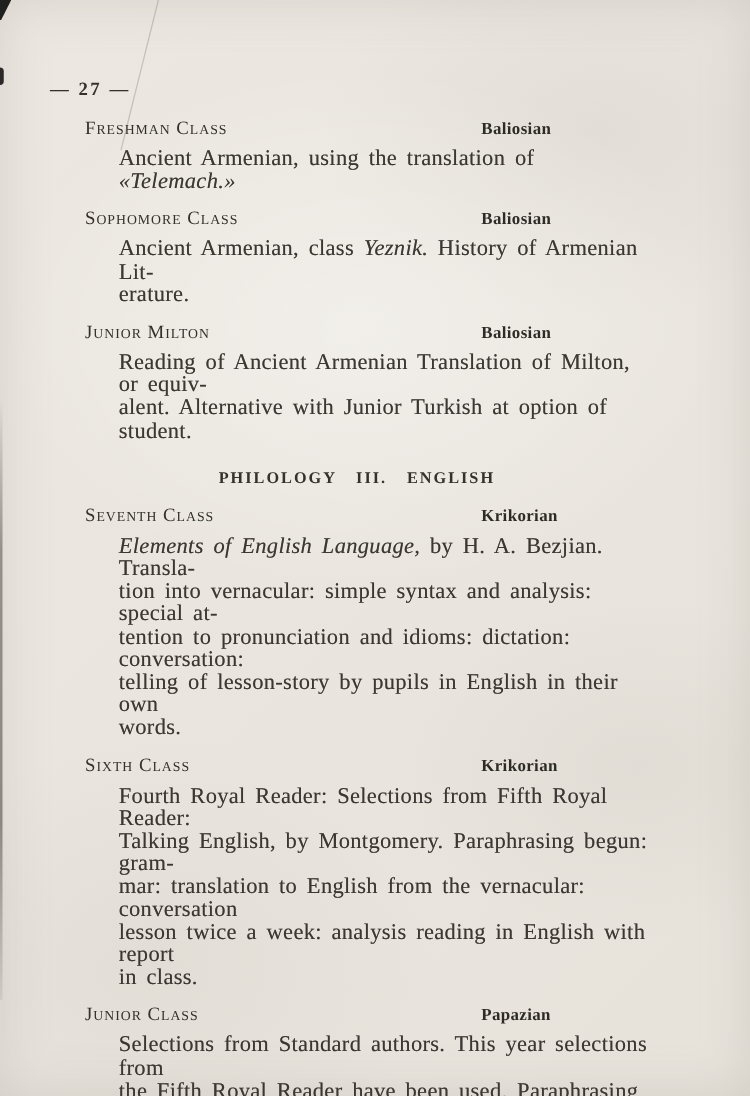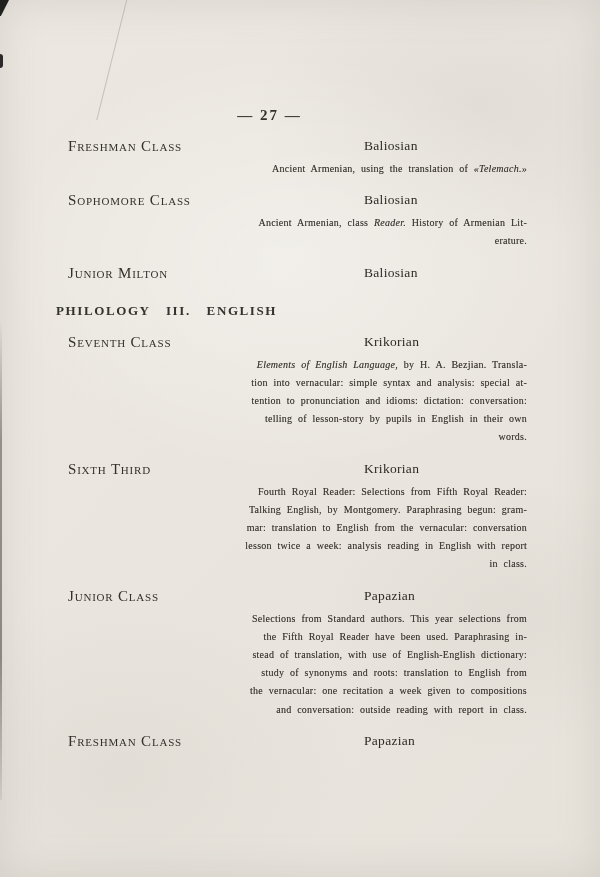--- a/index.html
+++ b/index.html
@@ -54,22 +54,22 @@
     background: rgba(165,160,150,0.55);
     transform: rotate(14deg);
   }
   
   .content {
     position: absolute;
     left: 68px; top: 0;
     width: 459px;
   }
   .page-number {
-    padding-top: 107px;
-    text-align: center;
+    padding-top: 64px;
+    text-align: left;
     transform: translateX(-28px);
     font-size: 15px;
     font-weight: bold;
     letter-spacing: 2px;
     color: #34322d;
   }
   .section { margin-top: 13px; }
   .sec-header {
     position: relative;
     line-height: 17px;
@@ -77,41 +77,40 @@
     white-space: nowrap;
   }
   .sec-label {
     font-variant: small-caps;
     font-size: 15px;
     letter-spacing: 0.8px;
     color: #33312c;
   }
   .instructor {
     position: absolute;
-    left: 296px; top: 0;
-    font-weight: normal;
+    left: 317px; top: 0;
+    font-weight: bold;
     font-size: 13.5px;
     letter-spacing: 0.3px;
     color: #2d2b26;
   }
   .sec-body {
     padding-left: 27px;
     white-space: pre-line;
-    font-size: 10px;
+    font-size: 18px;
     line-height: 18.2px;
     word-spacing: 3px;
     letter-spacing: 0.25px;
     text-shadow: 0 0 0.4px rgba(60,55,50,0.55);
-    text-align: right;
   }
   .it { font-style: italic; }
   .dept-heading {
     margin-top: 21px;
     margin-bottom: 14px;
-    text-align: left;
+    text-align: center;
     transform: translateX(-12px);
     font-weight: bold;
     font-size: 13px;
     letter-spacing: 1.6px;
     word-spacing: 11px;
     color: #34322d;
   }
 </style>
 </head>
 <body>
@@ -132,48 +131,50 @@
         <span class="instructor">Baliosian</span>
       </div>
       <div class="sec-body"><span>Ancient Armenian, using the translation of </span><span class="it">«Telemach.»</span></div>
     </div>
 
     <div class="section">
       <div class="sec-header">
         <span class="sec-label">Sophomore Class</span>
         <span class="instructor">Baliosian</span>
       </div>
-      <div class="sec-body"><span>Ancient Armenian, class </span><span class="it">Reader.</span><span> History of Armenian Lit-
+      <div class="sec-body"><span>Ancient Armenian, class </span><span class="it">Yeznik.</span><span> History of Armenian Lit-
 erature.</span></div>
     </div>
 
     <div class="section">
       <div class="sec-header">
         <span class="sec-label">Junior Milton</span>
         <span class="instructor">Baliosian</span>
       </div>
+      <div class="sec-body"><span>Reading of Ancient Armenian Translation of Milton, or equiv-
+alent. Alternative with Junior Turkish at option of student.</span></div>
     </div>
 
     <div class="dept-heading">PHILOLOGY III. ENGLISH</div>
 
     <div class="section">
       <div class="sec-header">
         <span class="sec-label">Seventh Class</span>
         <span class="instructor">Krikorian</span>
       </div>
       <div class="sec-body"><span class="it">Elements of English Language,</span><span> by H. A. Bezjian. Transla-
 tion into vernacular: simple syntax and analysis: special at-
 tention to pronunciation and idioms: dictation: conversation:
 telling of lesson-story by pupils in English in their own
 words.</span></div>
     </div>
 
     <div class="section">
       <div class="sec-header">
-        <span class="sec-label">Sixth Third</span>
+        <span class="sec-label">Sixth Class</span>
         <span class="instructor">Krikorian</span>
       </div>
       <div class="sec-body"><span>Fourth Royal Reader: Selections from Fifth Royal Reader:
 Talking English, by Montgomery. Paraphrasing begun: gram-
 mar: translation to English from the vernacular: conversation
 lesson twice a week: analysis reading in English with report
 in class.</span></div>
     </div>
 
     <div class="section">

